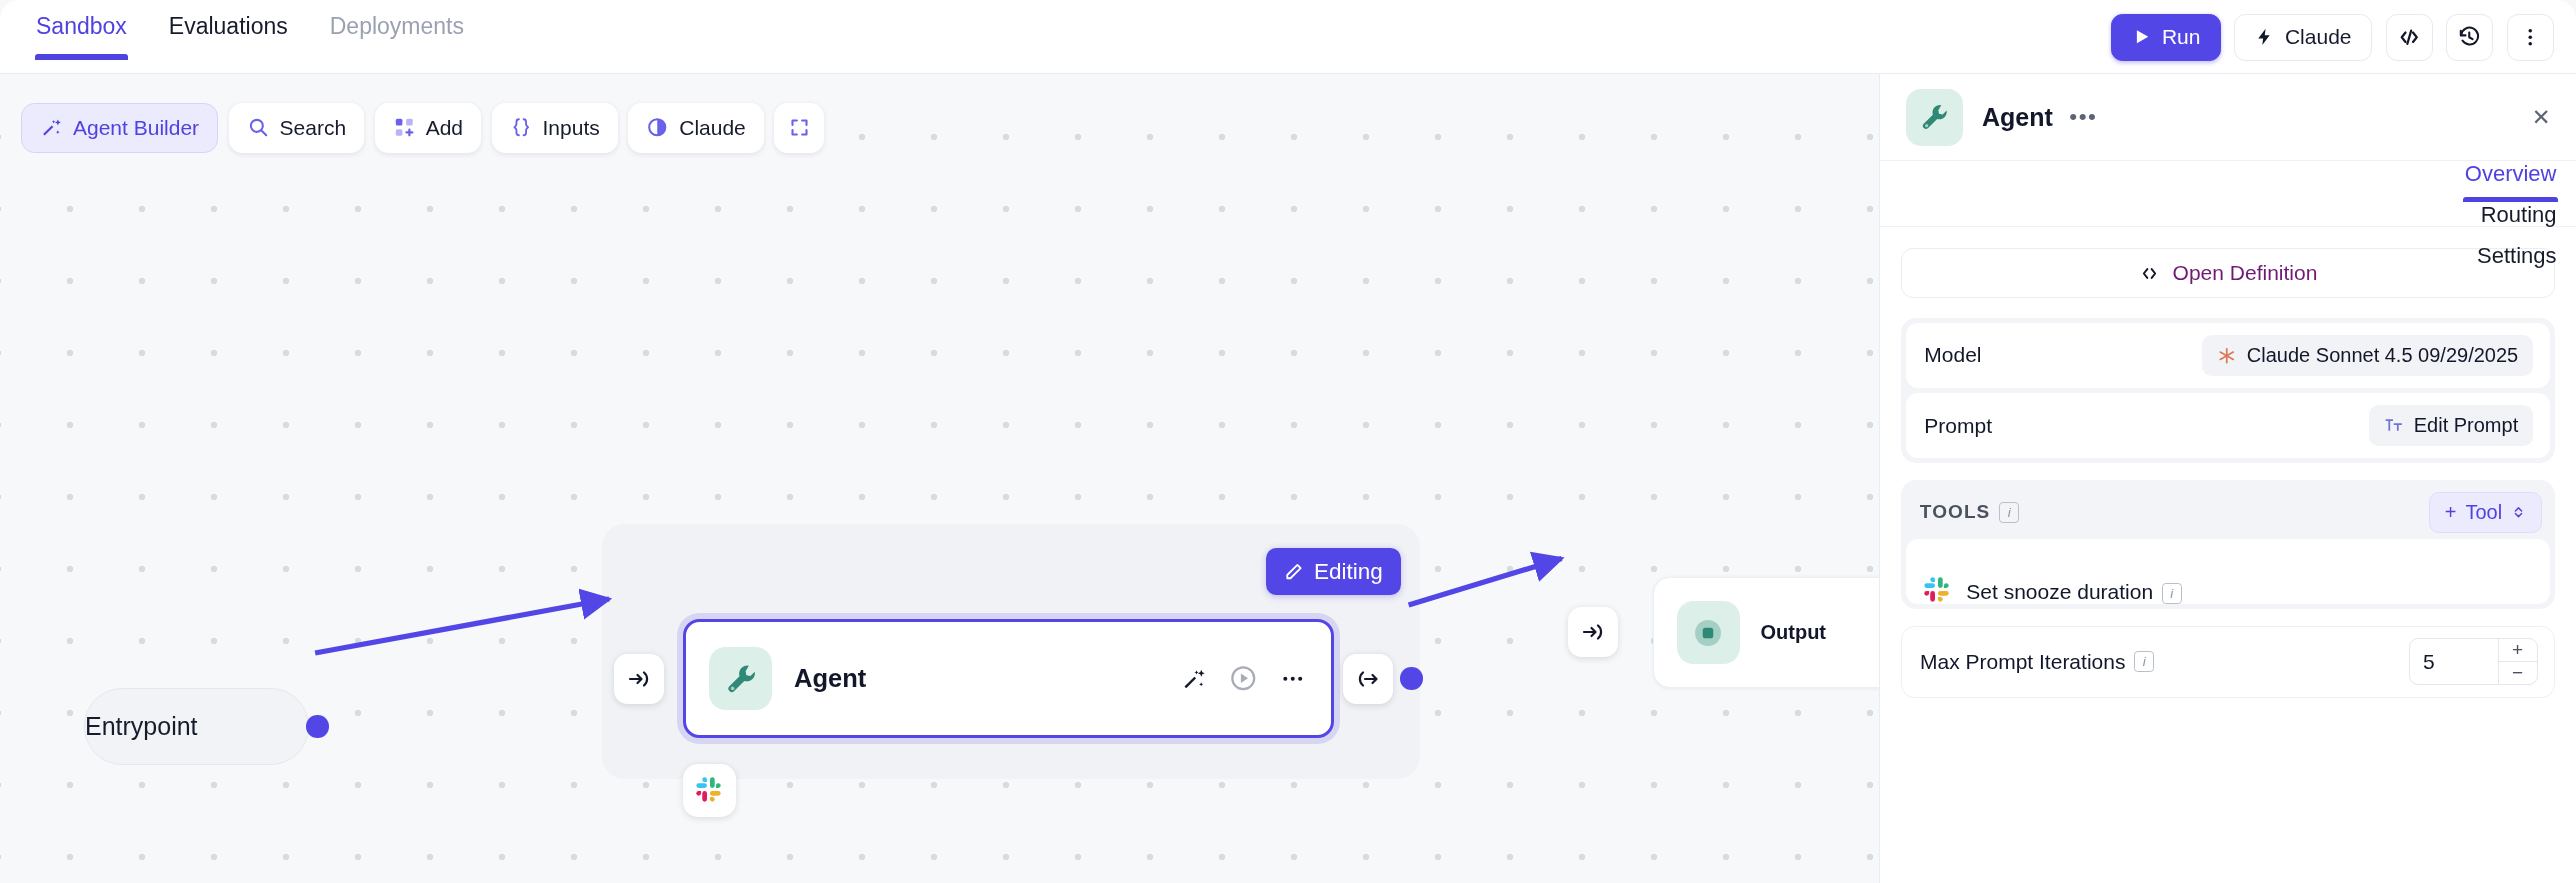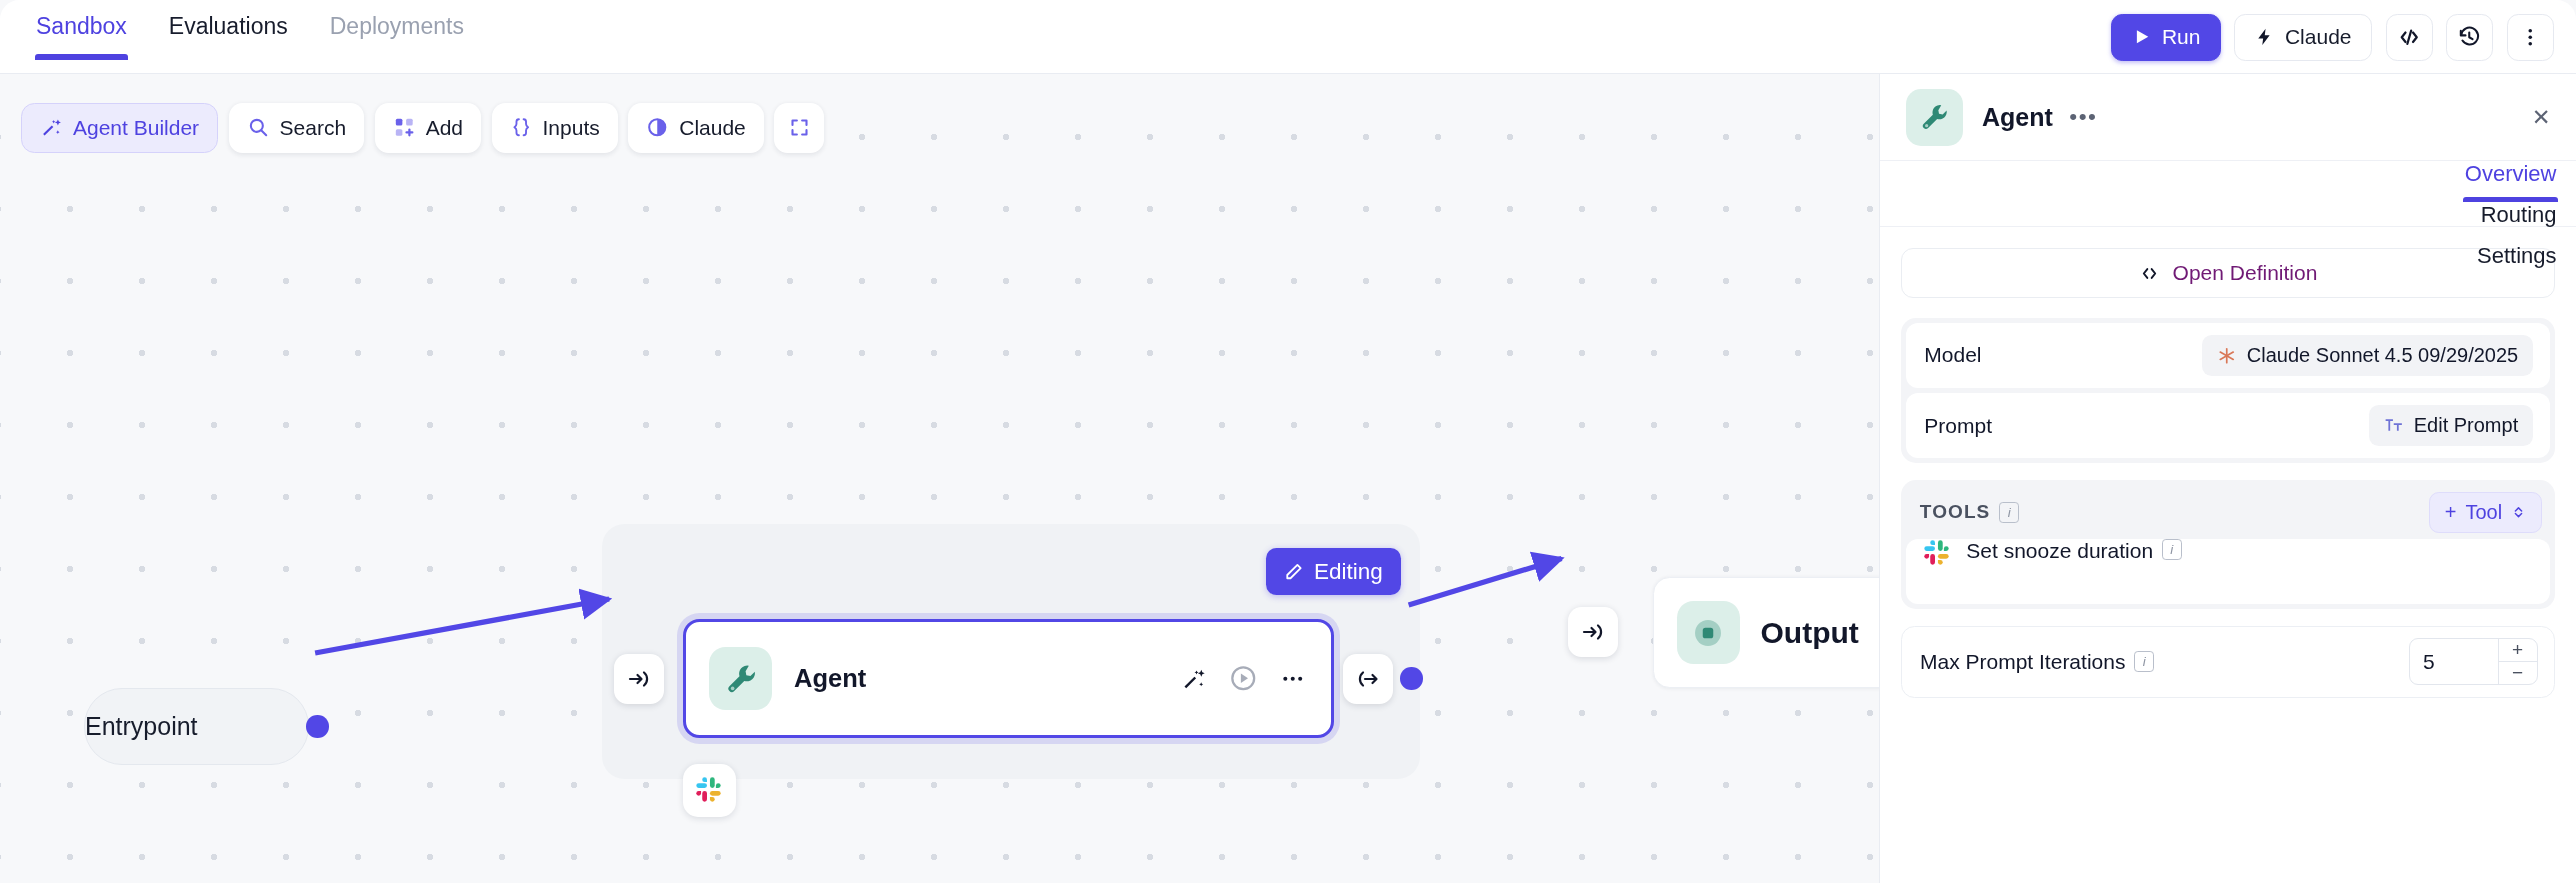--- a/index.html
+++ b/index.html
@@ -156,21 +156,21 @@
   .output-node {
     position: absolute; left: 1653px; top: 503px;
     width: 255px; height: 111px;
     background: #ffffff; border: 1.5px solid #eceff4;
     border-radius: 16.5px;
     display: flex; align-items: center;
     padding-left: 22.5px;
     z-index: 20;
     box-shadow: 0 0.8px 3.8px rgba(24,32,56,.06);
   }
-  .output-node .node-title { font-size: 30px; margin-left: 21px; }
+  .output-node .node-title { font-size: 20px; margin-left: 21px; }
 
   .editing-badge {
     position: absolute; left: 1266px; top: 474px;
     height: 47px; border-radius: 10.5px;
     background: #5247e6; color: #ffffff;
     display: flex; align-items: center; gap: 10.5px;
     padding: 0 18px; font-size: 22.5px;
     z-index: 30;
     box-shadow: 0 1.5px 6px rgba(82,71,230,.3);
   }
@@ -246,21 +246,21 @@
     flex: none;
   }
   .tool-add {
     margin-left: auto; height: 41px; border-radius: 9.8px;
     background: #ecebfd; border: 1.5px solid #dedcfb;
     display: flex; align-items: center; gap: 9px; padding: 0 15px;
     font-size: 20px; color: #4e42e0; cursor: pointer;
   }
   .tool-item {
     background: #ffffff; border-radius: 12px; height: 65px;
-    display: flex; align-items: flex-start; padding: 0 16.5px;
+    display: flex; align-items: flex-end; padding: 0 16.5px;
   }
   .tool-item-name { font-size: 21px; color: #12172a; margin-left: 15px; }
 
   .iter-card {
     margin-top: 16.5px;
     background: #ffffff; border: 1.5px solid #eceff4; border-radius: 13.5px;
     height: 72px; display: flex; align-items: center; padding: 0 16.5px 0 18px;
   }
   .stepper {
     margin-left: auto; display: flex; align-items: stretch;

